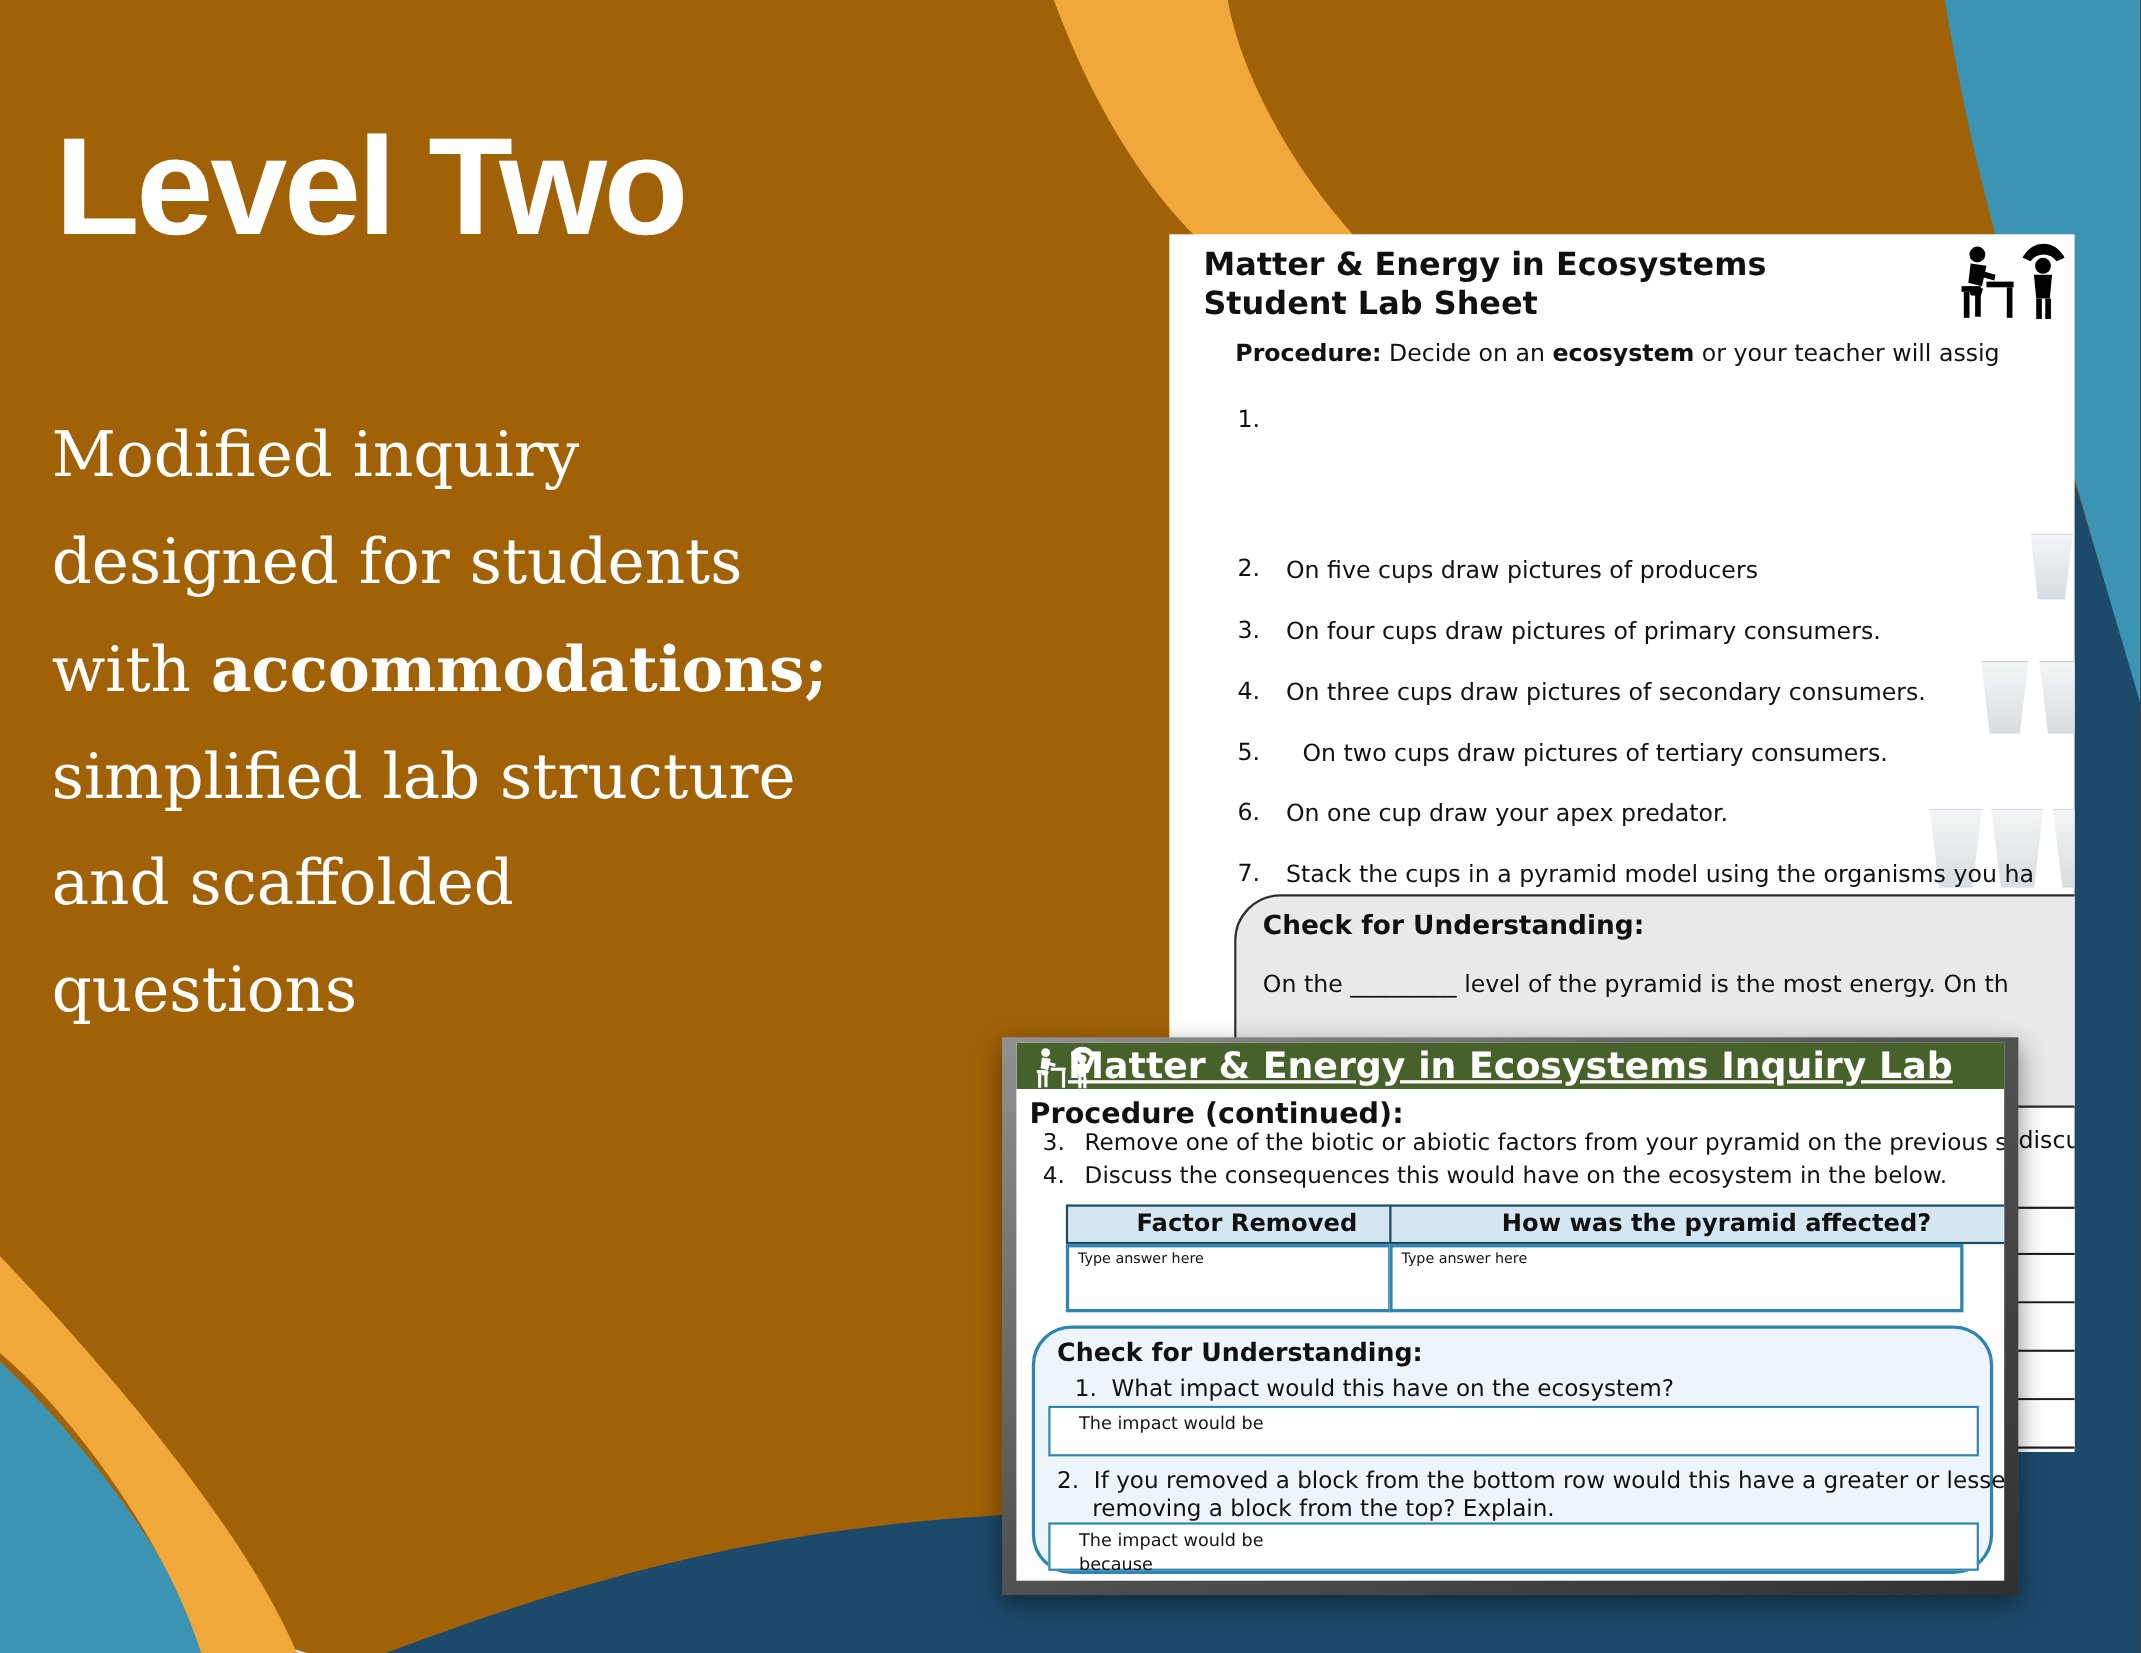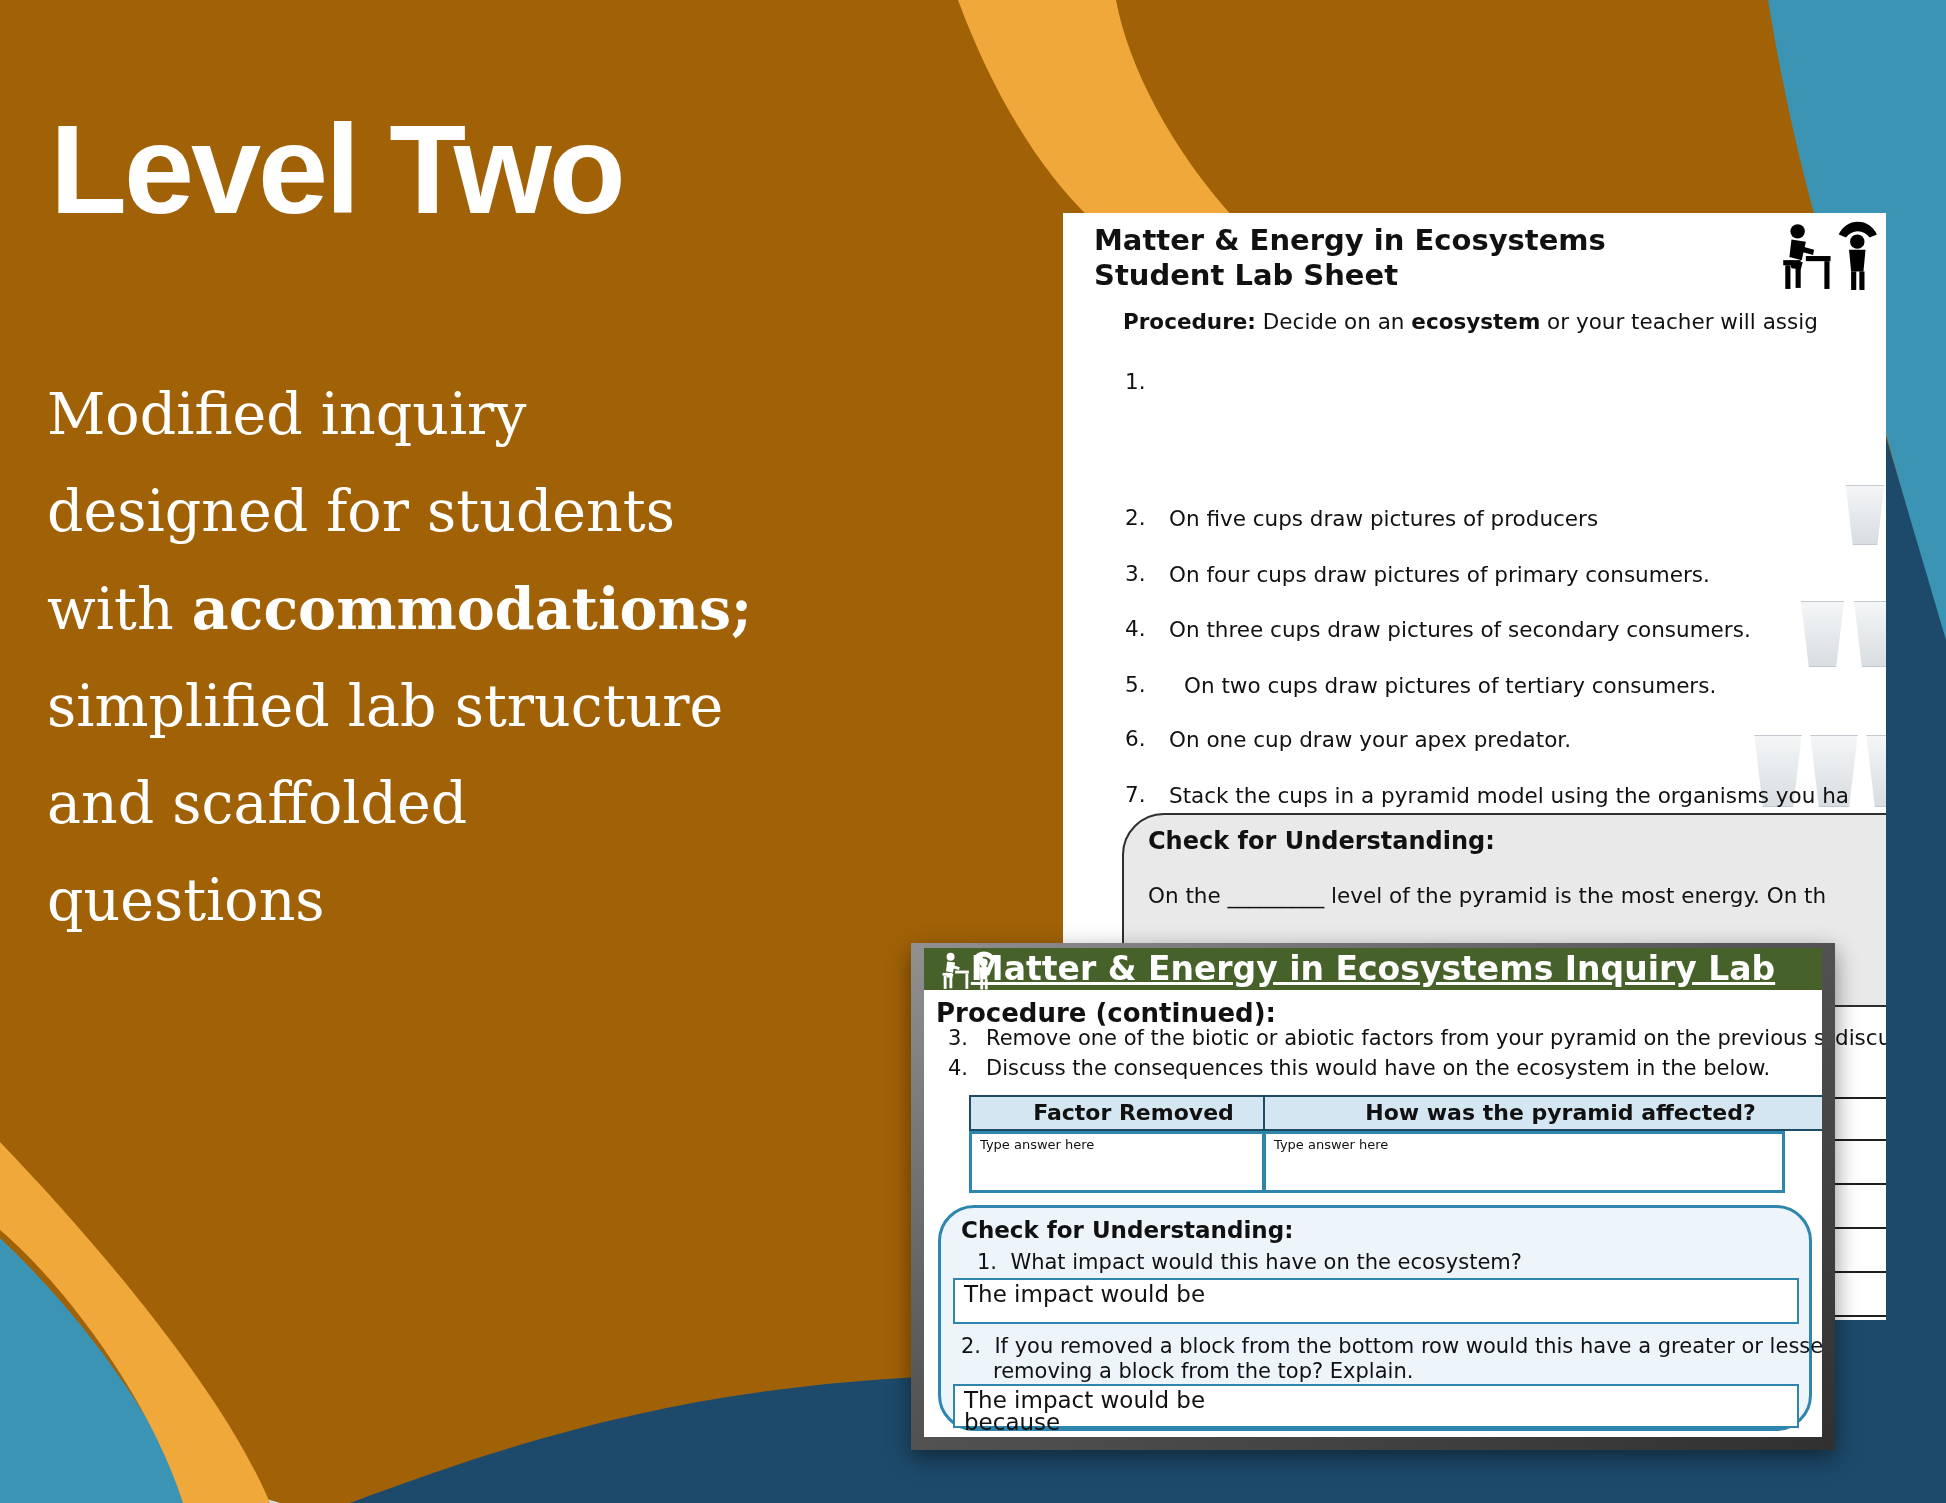--- a/index.html
+++ b/index.html
@@ -66,21 +66,21 @@
     font-size:13px;padding:3px 8px;height:62px;
   }
   .check-front{
     left:14px;top:257px;width:874px;height:226px;background:#EDF4FA;
     border:3px solid #2E86AE;border-radius:36px;box-sizing:border-box;
   }
   .cf-title{left:20px;top:9px;font-weight:bold;font-size:23px;white-space:nowrap;}
   .cf-q{font-size:21px;white-space:nowrap;}
   .ans{
     background:#fff;border:2px solid #2E86AE;box-sizing:border-box;
-    font-size:23px;line-height:22px;padding:3px 9px;
+    font-size:16px;line-height:22px;padding:3px 26px;
   }
 </style>
 </head>
 <body>
 
 <div class="slide">
 
   <svg id="bg" class="abs" width="1946" height="1503" viewBox="0 0 1946 1503">
 
     <path d="M 958,0 C 992,92 1038,168 1090,218 L 1234,218 C 1172,150 1128,66 1116,0 Z" fill="#F1A83B"></path>

